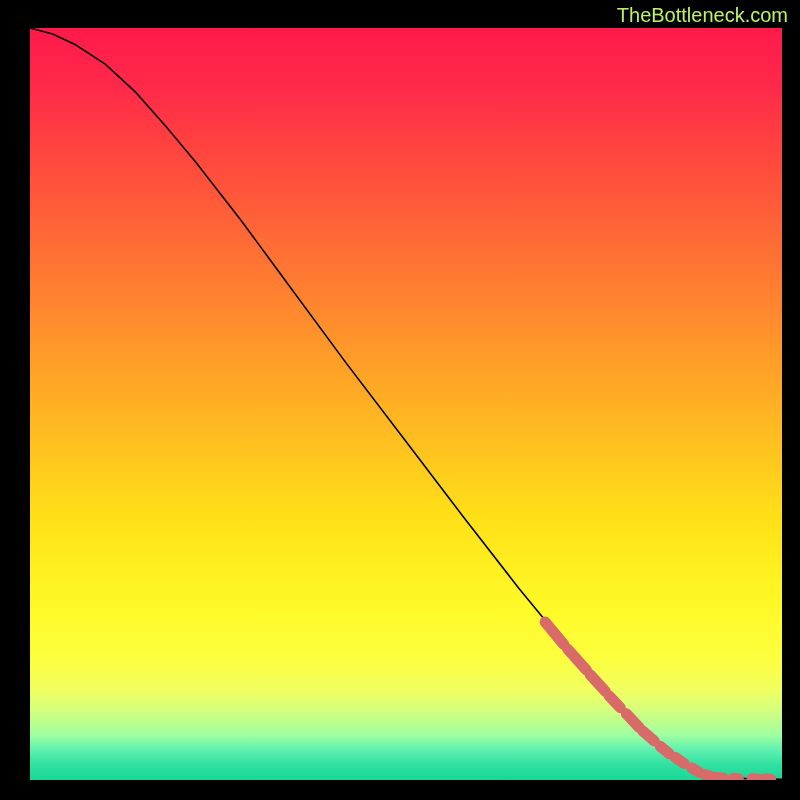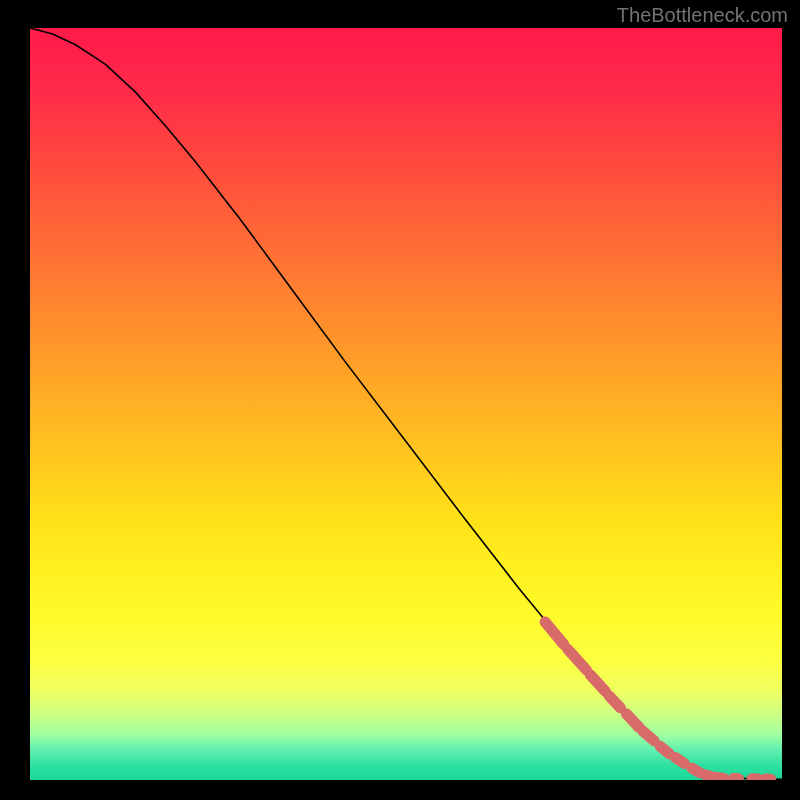--- a/index.html
+++ b/index.html
@@ -7,21 +7,21 @@
     width: 800px;
     height: 800px;
     background: #000;
     position: relative;
     font-family: Arial, sans-serif;
   }
   .watermark {
     position: absolute;
     top: 4px;
     right: 12px;
-    color: #737373;
+    color: #bef264;
     font-size: 20px;
     font-weight: 500;
     z-index: 10;
   }
   .plot-area {
     position: absolute;
     left: 30px;
     top: 28px;
     width: 752px;
     height: 752px;

